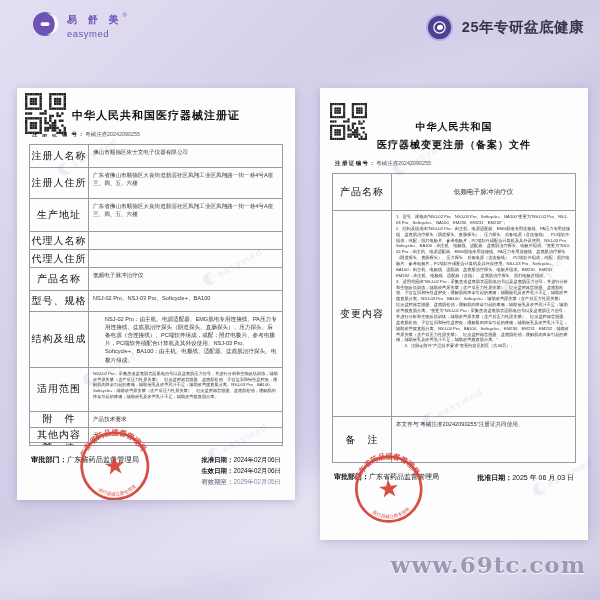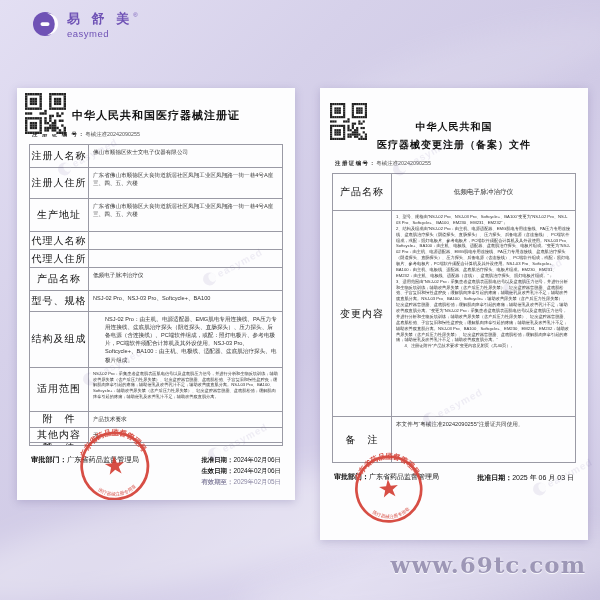--- a/index.html
+++ b/index.html
@@ -11,21 +11,21 @@
   .streak{position:absolute;background:rgba(255,255,255,.35);filter:blur(14px);border-radius:50%;pointer-events:none;}
   .streak.s1{width:520px;height:90px;left:-60px;top:490px;transform:rotate(-12deg);}
   .streak.s2{width:420px;height:70px;left:240px;top:540px;transform:rotate(-8deg);opacity:.6;}
   .streak.s3{width:300px;height:60px;left:330px;top:40px;transform:rotate(-15deg);opacity:.4;}
 
   
   .topbar{position:absolute;left:0;top:0;width:600px;height:58px;}
   .brand{position:absolute;left:30px;top:9px;display:flex;align-items:center;gap:7px;}
   .brand svg{display:block;}
   .brand-txt{line-height:1;}
-  .brand-cn{font-size:13px;font-weight:bold;color:#6f52b5;letter-spacing:4px;}
+  .brand-cn{font-size:10px;font-weight:bold;color:#6f52b5;letter-spacing:4px;}
   .brand-reg{font-size:6px;color:#6f52b5;vertical-align:super;}
   .brand-en{font-size:9.5px;color:#6f52b5;margin-top:3px;letter-spacing:.5px;}
   .slogan{position:absolute;right:16px;top:14px;display:flex;align-items:center;gap:9px;}
   .slogan-badge{width:27px;height:27px;border-radius:50%;background:#4e3f92;border:2px solid #b7abdf;
     display:flex;align-items:center;justify-content:center;box-sizing:border-box;}
   .slogan-text{font-size:14.5px;font-weight:bold;color:#38334e;letter-spacing:.5px;}
 
   
   .card{position:absolute;background:#fdfdfe;box-shadow:0 2px 8px rgba(90,80,140,.25);overflow:hidden;}
   .card.left{left:17px;top:88px;width:278px;height:412px;}
@@ -104,20 +104,29 @@
       <svg width="30" height="30" viewBox="0 0 40 40">
         <circle cx="20" cy="20" r="16" fill="#6f52b5"></circle>
         <path d="M23 5.5 a15.5 15.5 0 0 1 0 29 a10.5 10.5 0 0 0 0 -29 z" fill="#fdfdfe"></path>
         <rect x="14" y="17.5" width="12" height="5" rx="2.5" fill="#fdfdfe"></rect>
       </svg>
     </span>
     <span class="brand-txt">
       <div><span class="brand-cn">易 舒 美</span><span class="brand-reg">®</span></div>
       <div class="brand-en">easymed</div>
     </span>
+  </div>
+  <div class="slogan">
+    <span class="slogan-badge">
+      <svg width="15" height="15" viewBox="0 0 20 20">
+        <circle cx="10" cy="10" r="7.5" fill="none" stroke="#ffffff" stroke-width="1.6"></circle>
+        <path d="M7 12 q-1.5 -4 2.5 -5.5 q4 -1.2 5 2 q.8 3.5 -3 4.5 q-3 .8 -4.5 -1z" fill="#ffffff"></path>
+      </svg>
+    </span>
+    <span class="slogan-text">25年专研盆底健康</span>
   </div>
 </div>
 
 <div class="card left">
   <div class="qr"><svg viewBox="0 0 17 17" width="100%" height="100%">
         <rect width="17" height="17" fill="#fff"></rect>
         <rect x="0" y="0" width="1" height="1" fill="#222"></rect>
         <rect x="1" y="0" width="1" height="1" fill="#222"></rect>
         <rect x="2" y="0" width="1" height="1" fill="#222"></rect>
         <rect x="3" y="0" width="1" height="1" fill="#222"></rect>

